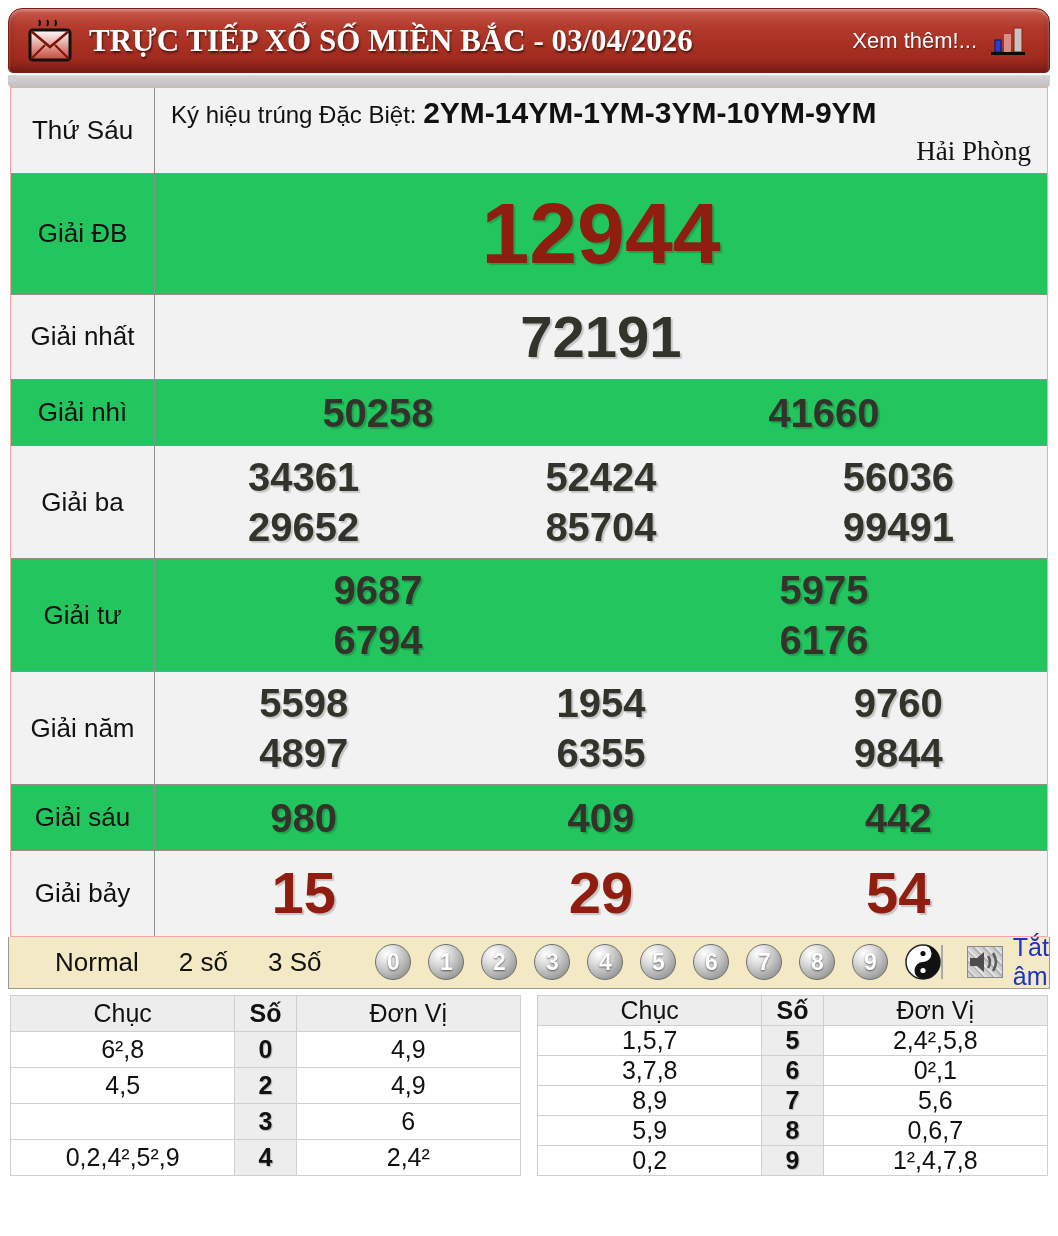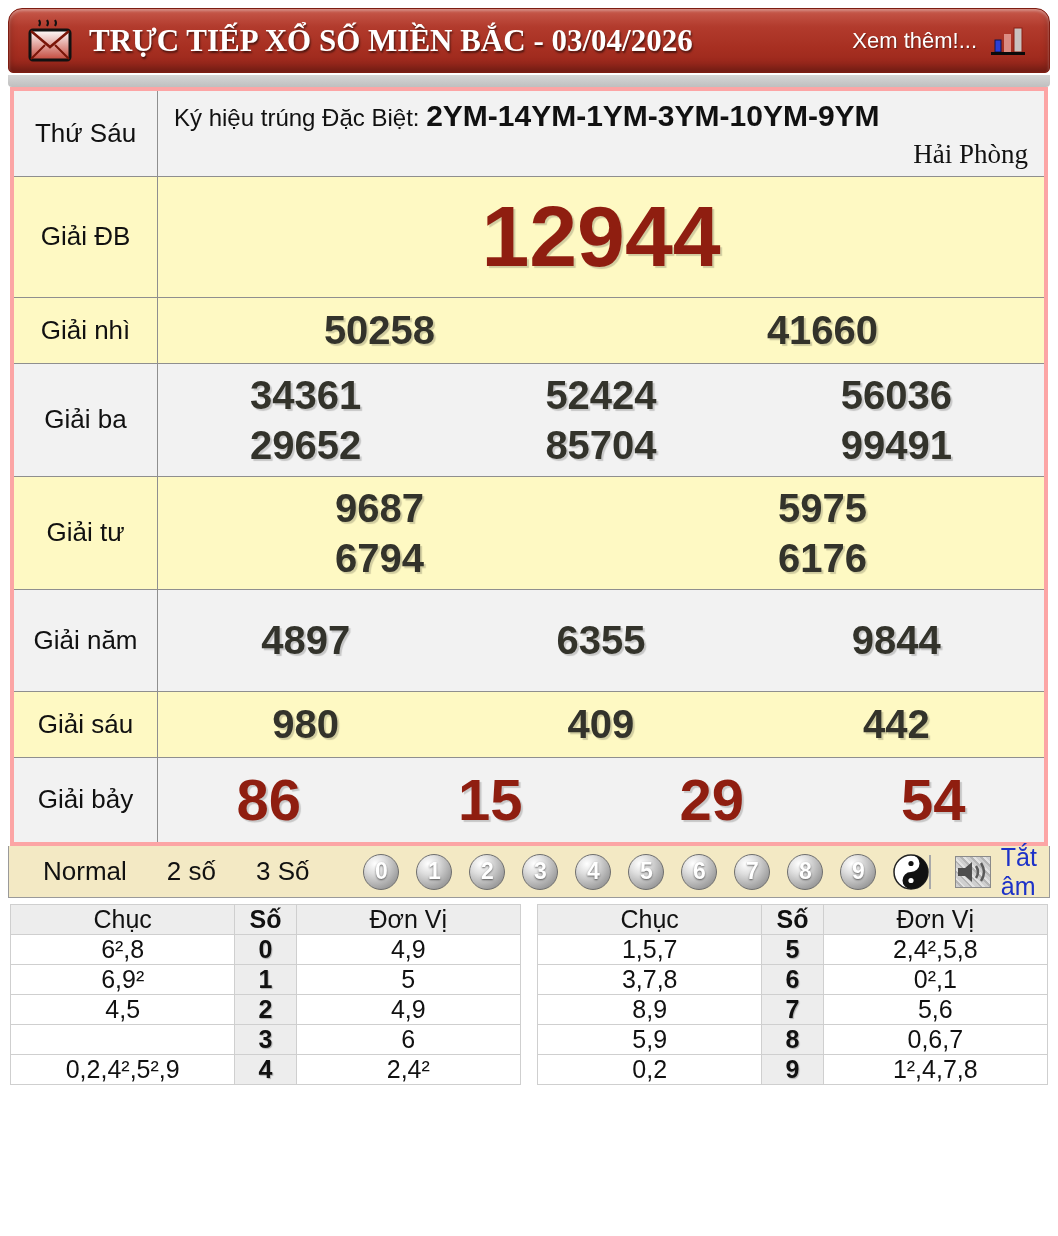--- a/index.html
+++ b/index.html
@@ -33,21 +33,21 @@
   }
   .hdr-chart { margin-left:12px; cursor:pointer; }
   .gray-strip {
     margin:2px 8px 0 8px; height:12px;
     background:linear-gradient(180deg,#d6d6d6,#bfbfbf);
     border-radius:0 0 4px 4px;
   }
 
   
   .rtable {
-    margin:0 10px; border:4px solid #fca5a5; background:#fef9c3;
+    margin:0 10px; border:1px solid #fca5a5; background:#22c55e;
   }
   .prow { display:flex; border-bottom:1px solid #8f8f8f; }
   .prow:last-child { border-bottom:none; }
   .prow.gray { background:#f2f2f2; }
   .plabel {
     width:144px; flex:0 0 144px;
     border-right:1px solid #8f8f8f;
     display:flex; align-items:center; justify-content:center;
     font-size:26px; color:#111; text-align:center; padding:4px;
   }
@@ -70,21 +70,21 @@
   .info-province {
     margin-top:auto; align-self:flex-end;
     font-family:"Liberation Serif", serif; font-size:27px; color:#111;margin-left:30px;
   }
 
   
   .cbar {
     margin:0 8px; height:52px;
     background:#f3e9c4;
     border:1px solid #9a9a9a; border-top:none;
-    display:flex; align-items:center; padding:0 14px;
+    display:flex; align-items:center; padding:0 26px;
   }
   .mode { font-size:26px; color:#111; padding:0 20px; cursor:pointer; white-space:nowrap; }
   .vsep { width:2px; height:34px; background:#a9a9a9; }
   .balls { display:flex; align-items:center; gap:17px; margin-left:34px; }
   .ball {
     width:36px; height:36px; border-radius:50%;
     background:radial-gradient(circle at 32% 26%, #ffffff 0%, #dedede 30%, #a8a8a8 68%, #7b7b7b 100%);
     border:1px solid #6f6f6f;
     color:#fff; font-weight:bold; font-size:23px;
     display:flex; align-items:center; justify-content:center;
@@ -158,20 +158,28 @@
 
     <div class="prow" style="min-height:120px;">
       <div class="plabel">Giải ĐB</div>
       <div class="pvals">
         <div class="pline">
             <span class="num red sz-db">12944</span>
           </div>
       </div>
     </div>
 
+    <div class="prow gray" style="min-height:82px;">
+      <div class="plabel">Giải nhất</div>
+      <div class="pvals">
+        <div class="pline">
+            <span class="num sz-1st">72191</span>
+          </div>
+      </div>
+    </div>
 
     <div class="prow" style="min-height:66px;">
       <div class="plabel">Giải nhì</div>
       <div class="pvals">
         <div class="pline">
           <span class="num sz-mid">50258</span>
           <span class="num sz-mid">41660</span>
         </div>
       </div>
     </div>
@@ -203,20 +211,25 @@
           <span class="num sz-mid">6794</span>
           <span class="num sz-mid">6176</span>
         </div>
       </div>
     </div>
 
     <div class="prow gray" style="min-height:102px;">
       <div class="plabel">Giải năm</div>
       <div class="pvals">
         <div class="pline">
+          <span class="num sz-mid">5598</span>
+          <span class="num sz-mid">1954</span>
+          <span class="num sz-mid">9760</span>
+        </div>
+        <div class="pline">
           <span class="num sz-mid">4897</span>
           <span class="num sz-mid">6355</span>
           <span class="num sz-mid">9844</span>
         </div>
       </div>
     </div>
 
     <div class="prow" style="min-height:66px;">
       <div class="plabel">Giải sáu</div>
       <div class="pvals">
@@ -225,21 +238,20 @@
           <span class="num sz-mid">409</span>
           <span class="num sz-mid">442</span>
         </div>
       </div>
     </div>
 
     <div class="prow gray" style="min-height:74px;">
       <div class="plabel">Giải bảy</div>
       <div class="pvals">
         <div class="pline">
-          <span class="num red sz-7th">86</span>
           <span class="num red sz-7th">15</span>
           <span class="num red sz-7th">29</span>
           <span class="num red sz-7th">54</span>
         </div>
       </div>
     </div>
   </div>
 
   <div class="cbar">
     <span class="mode">Normal</span>
@@ -292,25 +304,20 @@
         <th>Chục</th>
         <th class="so">Số</th>
         <th>Đơn Vị</th>
       </tr>
       <tr>
         <td>6²,8</td>
         <td class="so">0</td>
         <td>4,9</td>
       </tr>
       <tr>
-        <td>6,9²</td>
-        <td class="so">1</td>
-        <td>5</td>
-      </tr>
-      <tr>
         <td>4,5</td>
         <td class="so">2</td>
         <td>4,9</td>
       </tr>
       <tr>
         <td></td>
         <td class="so">3</td>
         <td>6</td>
       </tr>
       <tr>

